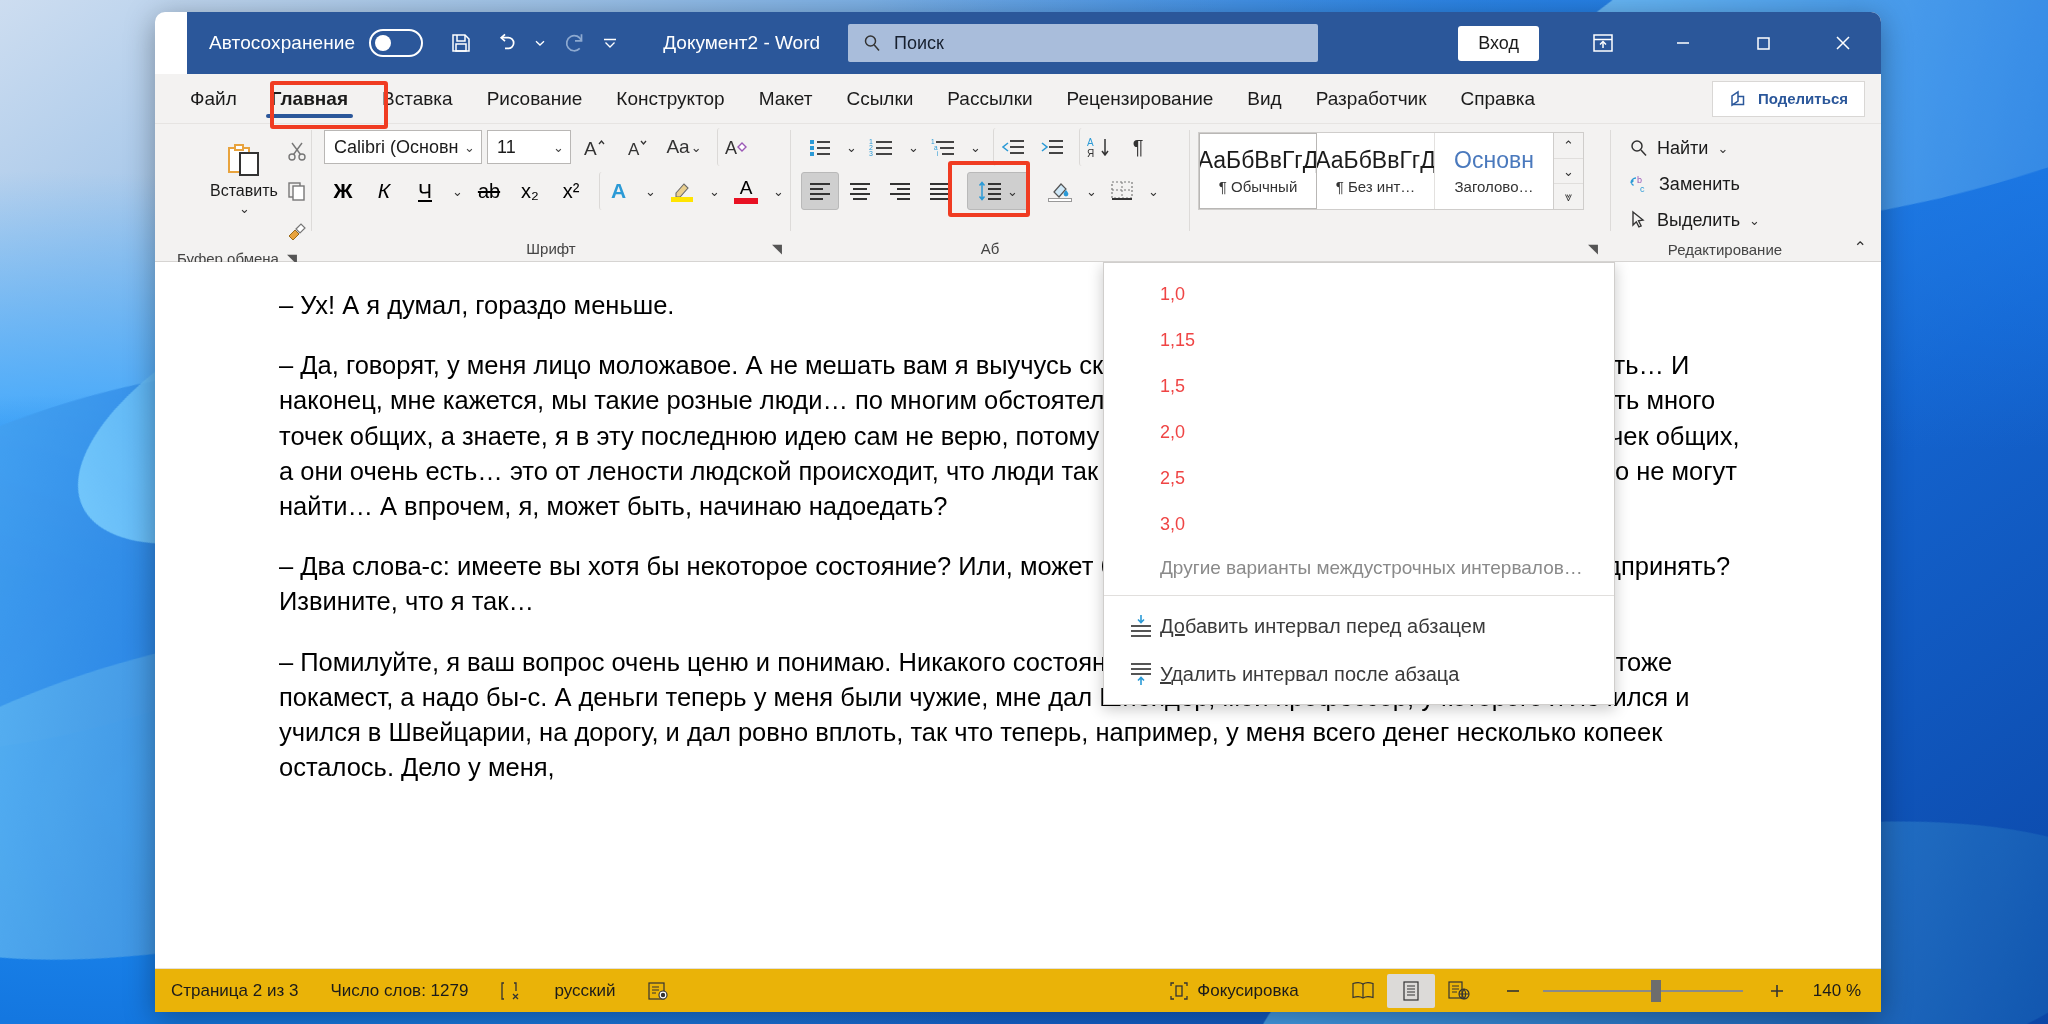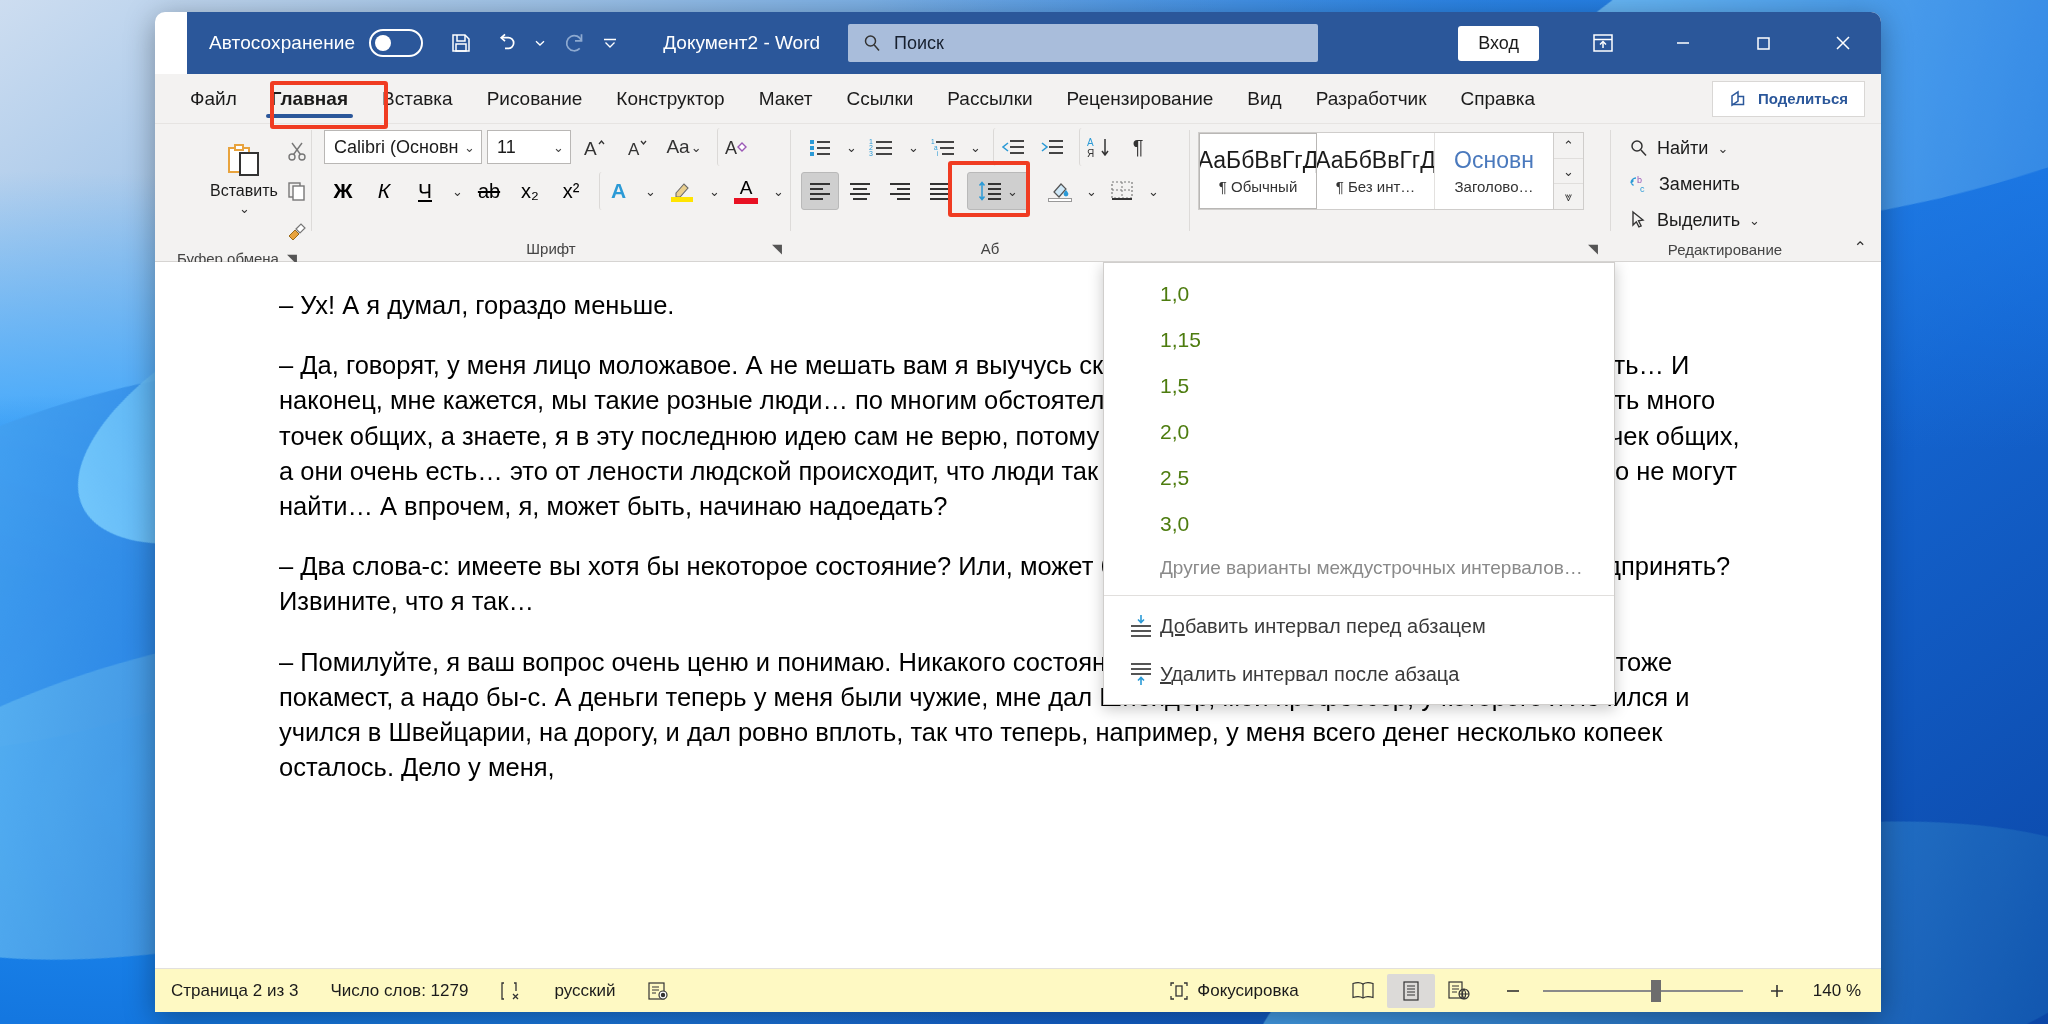--- a/index.html
+++ b/index.html
@@ -216,35 +216,35 @@
 
   
   #spacing-menu {
     position: absolute; left: 948px; top: 0px; width: 512px;
     background: #fff; border: 1px solid #d0cecc;
     box-shadow: 0 4px 14px rgba(0,0,0,.22);
     z-index: 50; padding: 8px 0 6px 0;
   }
   .mi {
     height: 46px; display: flex; align-items: center;
-    padding-left: 56px; font-size: 21px; color: #4d7c0f; cursor: pointer;
+    padding-left: 56px; font-size: 18px; color: #ef4444; cursor: pointer;
   }
   .mi.muted { color: #8a8a8a; font-size: 19px; height: 42px; }
   .menu-div { height: 1px; background: #e1dfdd; margin: 6px 0; }
   .mi-icon {
     position: absolute; left: 22px; width: 30px; height: 26px;
     display: flex; align-items: center; justify-content: center;
   }
   .mi-row { position: relative; display: flex; align-items: center; height: 48px; cursor: pointer; }
   .mi-row .mi-text { padding-left: 56px; font-size: 20px; color: #3a3a3a; }
   .underl { text-decoration: underline; }
 
   
   #statusbar {
-    height: 44px; background: #fef9c3; flex: none;
+    height: 44px; background: #eab308; flex: none;
     display: flex; align-items: center; padding: 0 16px;
     font-size: 17px; color: #1b1b1b; border-top: 1px solid #e2e0de;
   }
   .sb-item { display: flex; align-items: center; gap: 8px; padding: 0 16px; cursor: pointer; }
   .view-btn {
     width: 48px; height: 34px; display: flex; align-items: center; justify-content: center;
     cursor: pointer; border-radius: 2px;
   }
   .view-btn.active { background: #dcdad8; }
   #zoom-slider {

